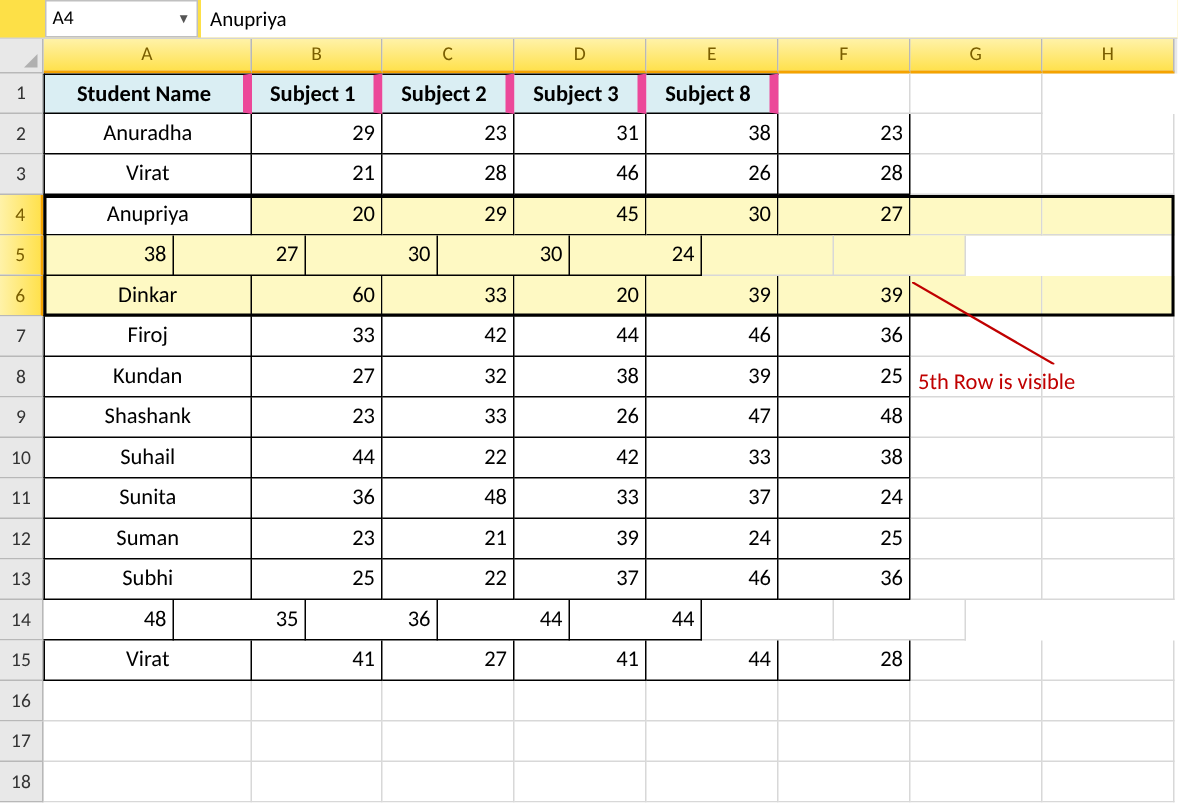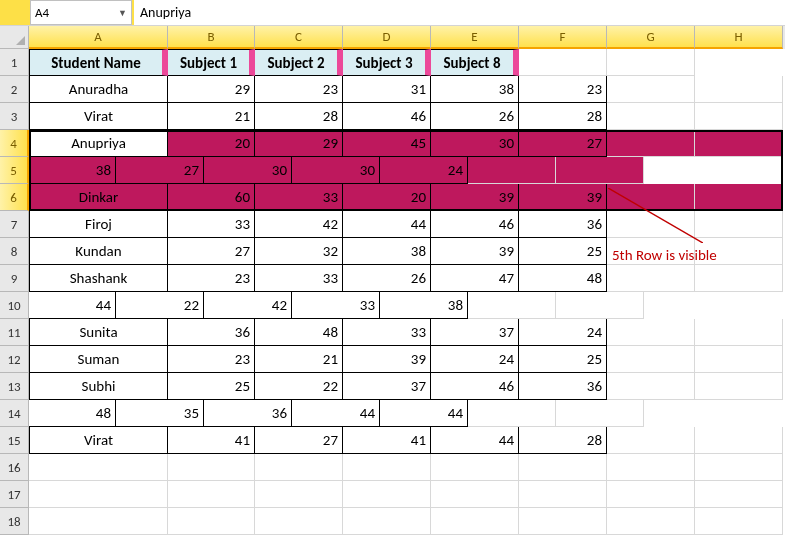--- a/index.html
+++ b/index.html
@@ -115,21 +115,21 @@
     justify-content: center;
   }
   .data-header.first { border-left: 1px solid #000; }
   .data-cell {
     border-right: 1px solid #000;
     border-bottom: 1px solid #000;
   }
   .data-cell.first { border-left: 1px solid #000; }
   .row:first-of-type .data-header { border-top: 1px solid #000; }
 
-  .sel-row .cell { background: #be185d; }
+  .sel-row .cell { background: #fef9c3; }
   .sel-row .cell.active-cell {
     background: #fff;
   }
 
   
   .cA { width: 139px; }
   .cB { width: 87px; }
   .cC { width: 88px; }
   .cD { width: 88px; }
   .cE { width: 88px; }
@@ -272,20 +272,21 @@
         <div class="cell cB data-cell num">23</div>
         <div class="cell cC data-cell num">33</div>
         <div class="cell cD data-cell num">26</div>
         <div class="cell cE data-cell num">47</div>
         <div class="cell cF data-cell num">48</div>
         <div class="cell cG"></div>
         <div class="cell cH"></div>
       </div>
       <div class="row">
         <div class="row-header">10</div>
+        <div class="cell cA data-cell first ctr">Suhail</div>
         <div class="cell cB data-cell num">44</div>
         <div class="cell cC data-cell num">22</div>
         <div class="cell cD data-cell num">42</div>
         <div class="cell cE data-cell num">33</div>
         <div class="cell cF data-cell num">38</div>
         <div class="cell cG"></div>
         <div class="cell cH"></div>
       </div>
       <div class="row">
         <div class="row-header">11</div>

